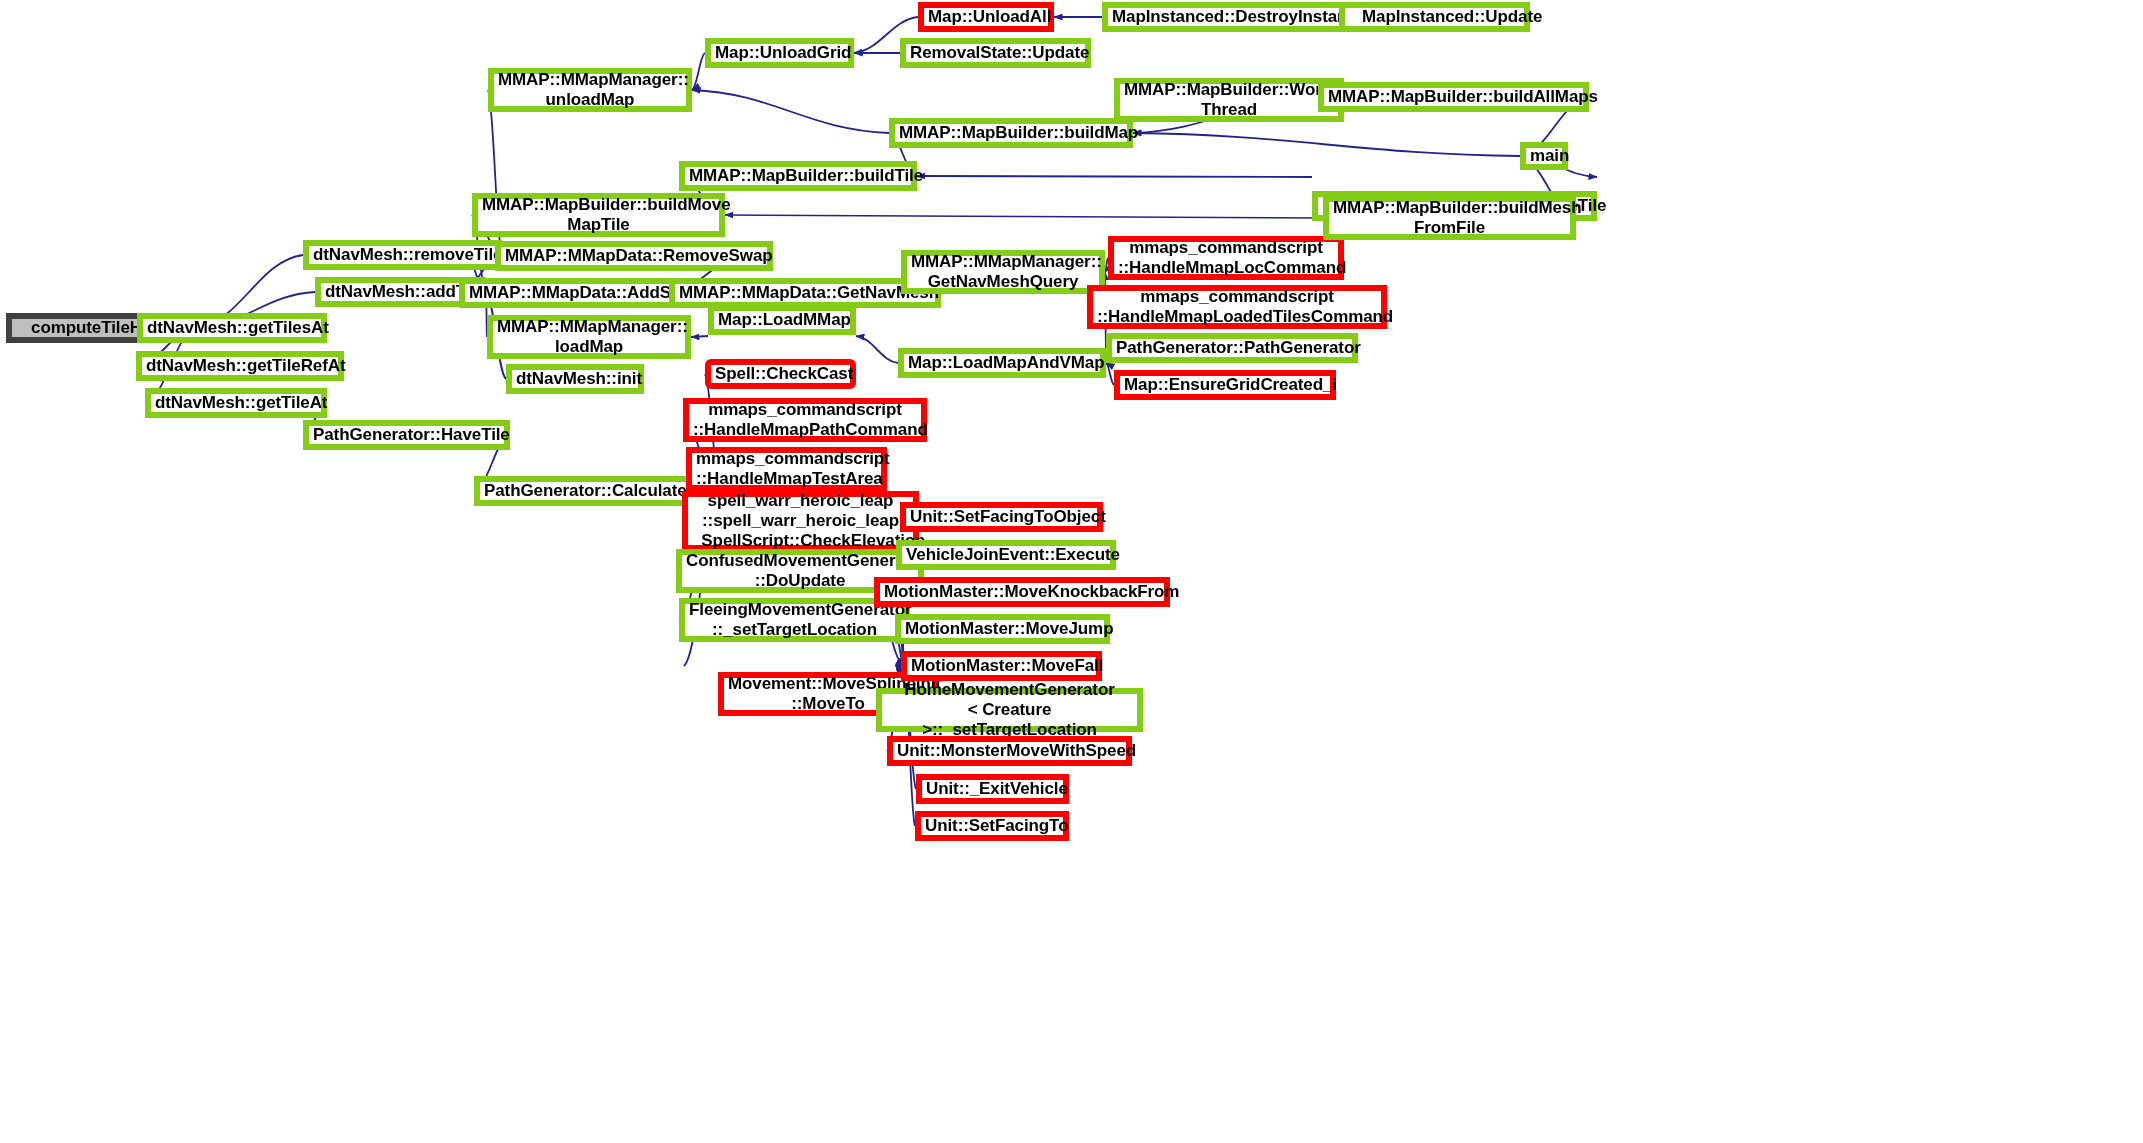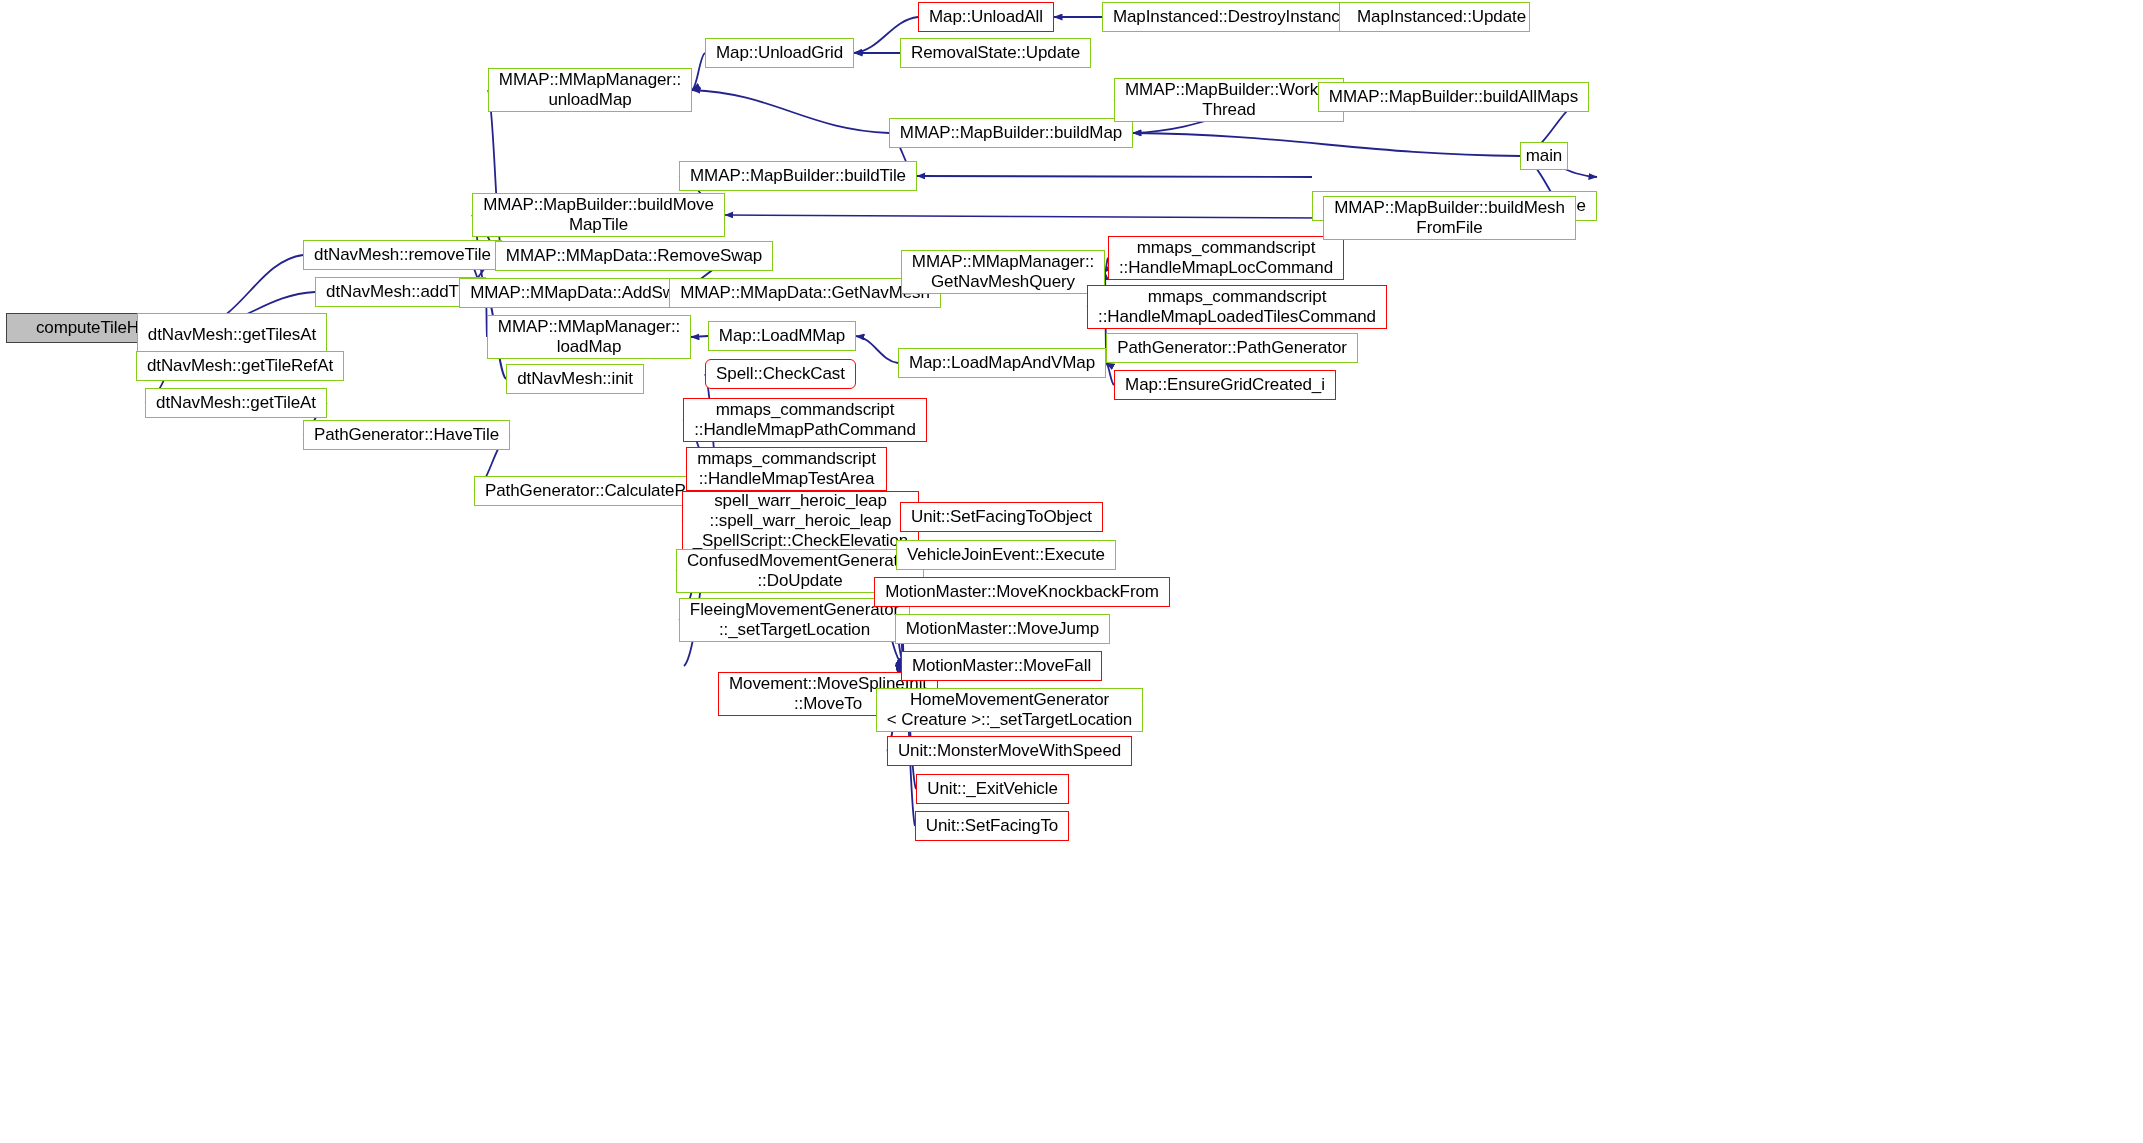--- a/index.html
+++ b/index.html
@@ -25,28 +25,29 @@
     pointer-events: none;
   }
   .gnode {
     position: absolute;
     box-sizing: border-box;
     display: flex;
     align-items: center;
     justify-content: flex-end;
     text-align: center;
     background: #ffffff;
-    border: 1px solid #84cc16;
+    border: 6px solid #84cc16;
     color: #000000;
     font-size: 17px;
     line-height: 1.16;
     letter-spacing: -0.1px;
     white-space: pre-line;
     padding: 0 4px;
     cursor: pointer;
+    font-weight: bold;
   }
   .gnode.red {
     border-color: #ff0000;
   }
   .gnode.root {
     background: #bfbfbf;
     border-color: #404040;
   }
   .gnode .lbl {
     display: block;
@@ -119,40 +120,40 @@
         <path d="M 895 629 C 898.78 631.96, 900.22 663.04, 904 666" fill="none" stroke="#23238e" stroke-width="1.8" marker-end="url(#arrowhead)"></path>
         <path d="M 901 666 C 902.26 666, 902.74 666, 904 666" fill="none" stroke="#23238e" stroke-width="1.8" marker-end="url(#arrowhead)"></path>
         <path d="M 876 710 C 887.76 706.48, 892.24 669.52, 904 666" fill="none" stroke="#23238e" stroke-width="1.8" marker-end="url(#arrowhead)"></path>
         <path d="M 887 751 C 894.14 744.2, 896.86 672.8, 904 666" fill="none" stroke="#23238e" stroke-width="1.8" marker-end="url(#arrowhead)"></path>
         <path d="M 916 789 C 910.96 779.16, 909.04 675.84, 904 666" fill="none" stroke="#23238e" stroke-width="1.8" marker-end="url(#arrowhead)"></path>
         <path d="M 915 826 C 910.38 813.2, 908.62 678.8, 904 666" fill="none" stroke="#23238e" stroke-width="1.8" marker-end="url(#arrowhead)"></path>
       </g>
   </svg>
   <div id="node-layer">
       <div class="gnode root" style="left: 6px; top: 313px; width: 190px; height: 30px;"><span class="lbl">computeTileHash</span></div>
-      <div class="gnode" style="left: 137px; top: 313px; width: 190px; height: 44px;"><span class="lbl">dtNavMesh::getTilesAt</span></div>
+      <div class="gnode" style="left: 137px; top: 313px; width: 190px; height: 30px;"><span class="lbl">dtNavMesh::getTilesAt</span></div>
       <div class="gnode" style="left: 136px; top: 351px; width: 208px; height: 30px;"><span class="lbl">dtNavMesh::getTileRefAt</span></div>
       <div class="gnode" style="left: 145px; top: 388px; width: 182px; height: 30px;"><span class="lbl">dtNavMesh::getTileAt</span></div>
       <div class="gnode" style="left: 303px; top: 240px; width: 199px; height: 30px;"><span class="lbl">dtNavMesh::removeTile</span></div>
       <div class="gnode" style="left: 315px; top: 277px; width: 171px; height: 30px;"><span class="lbl">dtNavMesh::addTile</span></div>
       <div class="gnode" style="left: 303px; top: 420px; width: 207px; height: 30px;"><span class="lbl">PathGenerator::HaveTile</span></div>
       <div class="gnode" style="left: 488px; top: 68px; width: 204px; height: 44px;"><span class="lbl">MMAP::MMapManager::
 unloadMap</span></div>
       <div class="gnode" style="left: 472px; top: 193px; width: 253px; height: 44px;"><span class="lbl">MMAP::MapBuilder::buildMove
 MapTile</span></div>
       <div class="gnode" style="left: 466px; top: 241px; width: 278px; height: 30px; margin-left: 29px;"><span class="lbl">MMAP::MMapData::RemoveSwap</span></div>
       <div class="gnode" style="left: 459px; top: 278px; width: 246px; height: 30px;"><span class="lbl">MMAP::MMapData::AddSwap</span></div>
       <div class="gnode" style="left: 487px; top: 315px; width: 204px; height: 44px;"><span class="lbl">MMAP::MMapManager::
 loadMap</span></div>
       <div class="gnode" style="left: 506px; top: 364px; width: 138px; height: 30px;"><span class="lbl">dtNavMesh::init</span></div>
       <div class="gnode" style="left: 474px; top: 476px; width: 246px; height: 30px;"><span class="lbl">PathGenerator::CalculatePath</span></div>
       <div class="gnode" style="left: 705px; top: 38px; width: 149px; height: 30px;"><span class="lbl">Map::UnloadGrid</span></div>
       <div class="gnode" style="left: 679px; top: 161px; width: 238px; height: 30px;"><span class="lbl">MMAP::MapBuilder::buildTile</span></div>
       <div class="gnode" style="left: 669px; top: 278px; width: 272px; height: 30px;"><span class="lbl">MMAP::MMapData::GetNavMesh</span></div>
-      <div class="gnode" style="left: 708px; top: 321px; width: 148px; height: 30px;"><span class="lbl">Map::LoadMMap</span></div>
+      <div class="gnode" style="left: 708px; top: 305px; width: 148px; height: 30px;"><span class="lbl">Map::LoadMMap</span></div>
       <div class="gnode red" style="left: 705px; top: 359px; width: 151px; height: 30px; border-radius: 6px;"><span class="lbl">Spell::CheckCast</span></div>
       <div class="gnode red" style="left: 683px; top: 398px; width: 244px; height: 44px;"><span class="lbl">mmaps_commandscript
 ::HandleMmapPathCommand</span></div>
       <div class="gnode red" style="left: 686px; top: 447px; width: 201px; height: 44px;"><span class="lbl">mmaps_commandscript
 ::HandleMmapTestArea</span></div>
       <div class="gnode red" style="left: 682px; top: 491px; width: 237px; height: 60px;"><span class="lbl">spell_warr_heroic_leap
 ::spell_warr_heroic_leap
 _SpellScript::CheckElevation</span></div>
       <div class="gnode" style="left: 676px; top: 549px; width: 248px; height: 44px;"><span class="lbl">ConfusedMovementGenerator
 ::DoUpdate</span></div>

